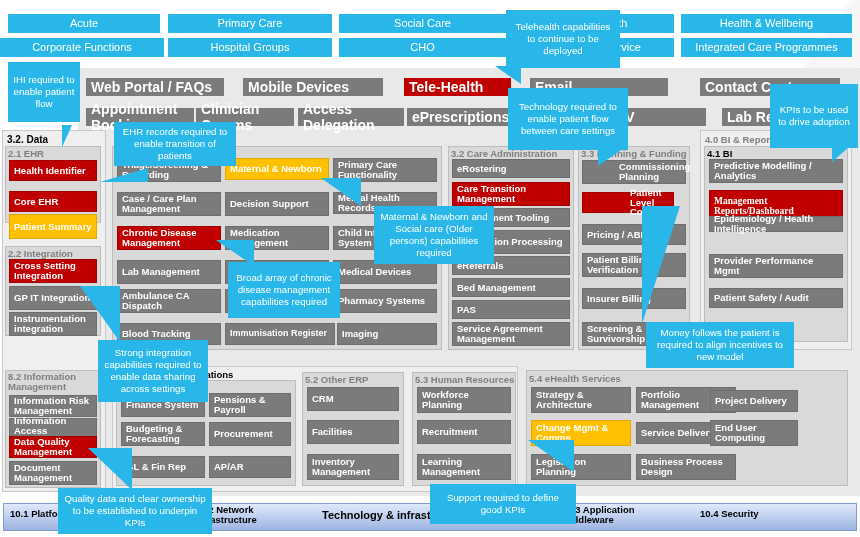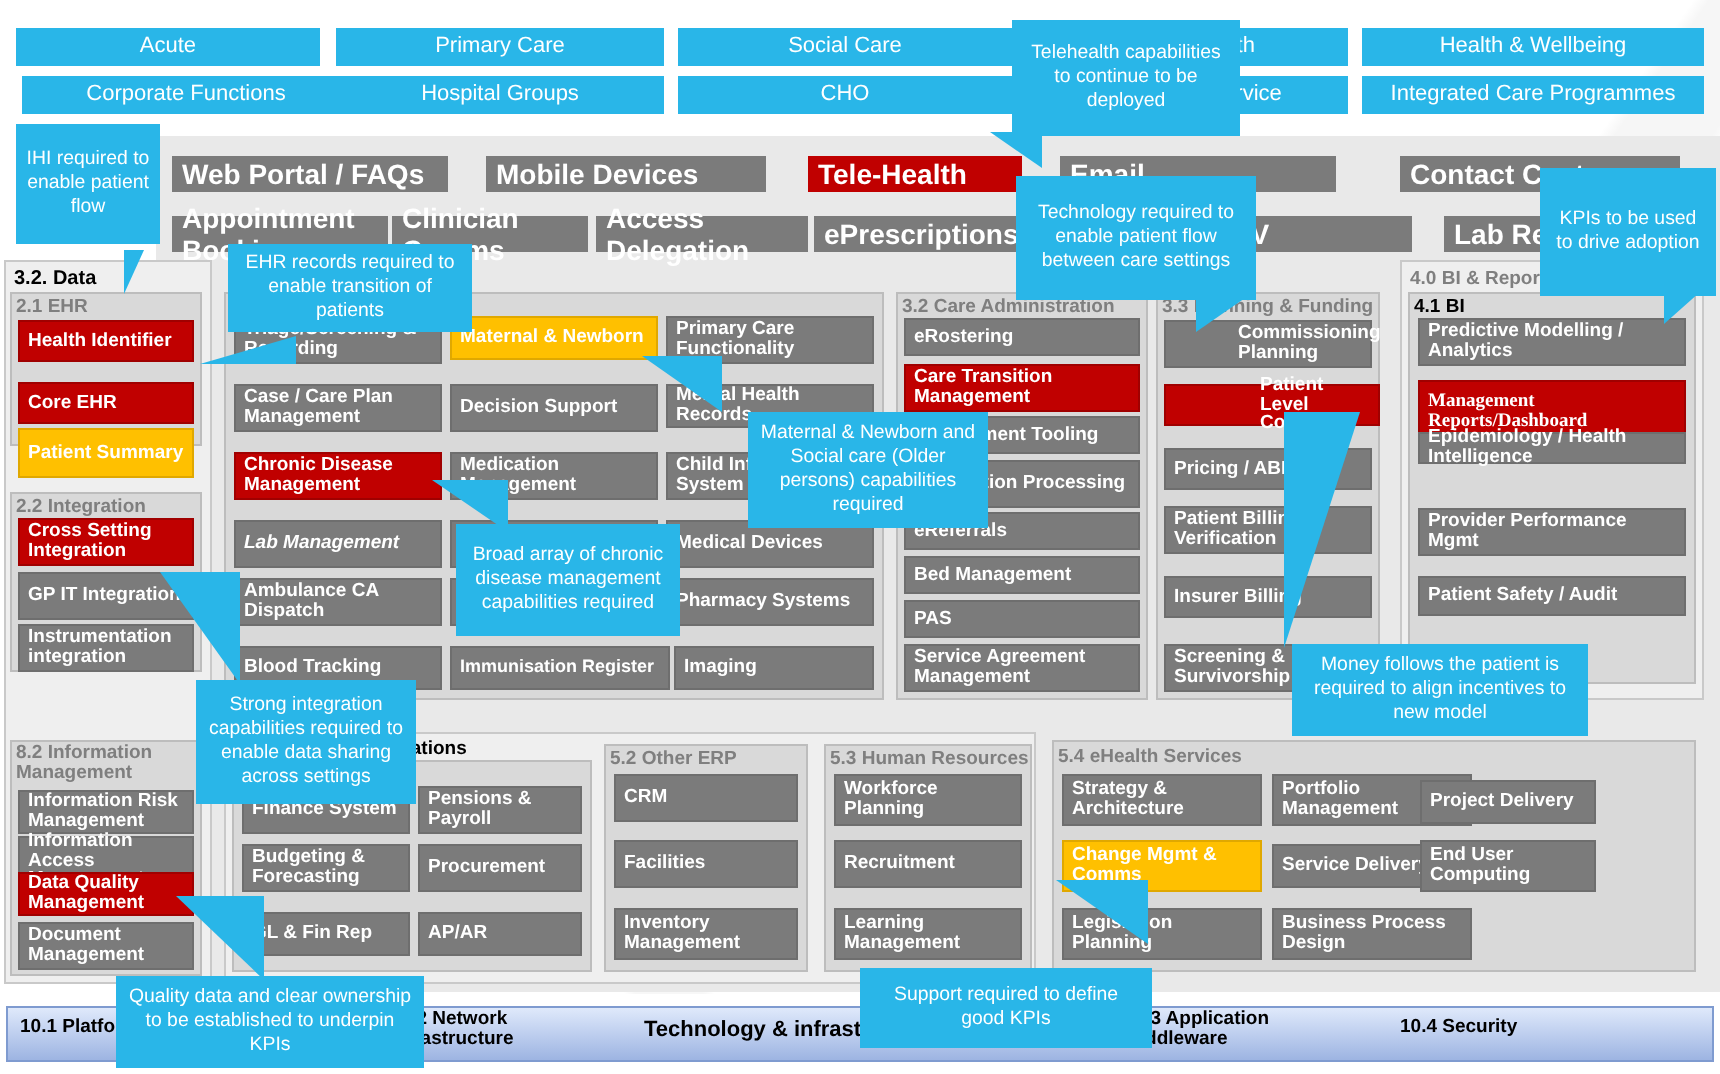--- a/index.html
+++ b/index.html
@@ -65,21 +65,21 @@
 
   <div class="hdr-row" style="top:14px;">
     <div class="hdr-cell" style="left:8px;width:152px;">Acute</div>
     <div class="hdr-cell" style="left:168px;width:164px;">Primary Care</div>
     <div class="hdr-cell" style="left:339px;width:167px;">Social Care</div>
     <div class="hdr-cell" style="left:513px;width:161px;">Mental Health</div>
     <div class="hdr-cell" style="left:681px;width:171px;">Health &amp; Wellbeing</div>
   </div>
 
   <div class="hdr-row" style="top:38px;">
-    <div class="hdr-cell" style="left:11px;width:164px;">Corporate Functions</div>
+    <div class="hdr-cell" style="left:0;width:164px;">Corporate Functions</div>
     <div class="hdr-cell" style="left:168px;width:164px;">Hospital Groups</div>
     <div class="hdr-cell" style="left:339px;width:167px;">CHO</div>
     <div class="hdr-cell" style="left:513px;width:161px;">Ambulance Service</div>
     <div class="hdr-cell" style="left:681px;width:171px;">Integrated Care Programmes</div>
   </div>
 
   <div class="body-panel"></div>
 
   <div class="chan" style="left:86px;top:78px;width:138px;">Web Portal / FAQs</div>
   <div class="chan" style="left:243px;top:78px;width:140px;">Mobile Devices</div>
@@ -114,21 +114,21 @@
   <div class="cap" style="left:9px;top:395px;width:88px;height:22px;">Information Risk Management</div>
   <div class="cap" style="left:9px;top:418px;width:88px;height:25px;">Information Access Management</div>
   <div class="cap red" style="left:9px;top:436px;width:88px;height:22px;">Data Quality Management</div>
   <div class="cap" style="left:9px;top:461px;width:88px;height:24px;">Document Management</div>
 
   <div class="group" style="left:112px;top:146px;width:330px;height:204px;"></div>
 
   <div class="cap" style="left:117px;top:158px;width:104px;height:24px;">Triage/Screening &amp; Recording</div>
   <div class="cap" style="left:117px;top:192px;width:104px;height:24px;">Case / Care Plan Management</div>
   <div class="cap red" style="left:117px;top:226px;width:104px;height:24px;">Chronic Disease Management</div>
-  <div class="cap" style="left:117px;top:260px;width:104px;height:24px;font-style:italic;">Lab Management</div>
+  <div class="cap" style="left:117px;top:260px;width:104px;height:24px;">Lab Management</div>
   <div class="cap" style="left:117px;top:289px;width:104px;height:24px;">Ambulance CA Dispatch</div>
   <div class="cap" style="left:117px;top:323px;width:104px;height:22px;">Blood Tracking</div>
 
   <div class="cap amber" style="left:225px;top:158px;width:104px;height:22px;">Maternal &amp; Newborn</div>
   <div class="cap" style="left:225px;top:192px;width:104px;height:24px;">Decision Support</div>
   <div class="cap" style="left:225px;top:226px;width:104px;height:24px;">Medication Management</div>
   <div class="cap" style="left:225px;top:260px;width:104px;height:24px;">Theatre Management</div>
   <div class="cap" style="left:225px;top:289px;width:104px;height:24px;">Emergency Dept</div>
   <div class="cap" style="left:225px;top:323px;width:110px;height:22px;font-size:9px;">Immunisation Register</div>
 
@@ -146,21 +146,21 @@
   <div class="cap" style="left:452px;top:208px;width:118px;height:19px;">Assessment Tooling</div>
   <div class="cap" style="left:452px;top:230px;width:118px;height:24px;">Application Processing</div>
   <div class="cap" style="left:452px;top:256px;width:118px;height:19px;">eReferrals</div>
   <div class="cap" style="left:452px;top:278px;width:118px;height:19px;">Bed Management</div>
   <div class="cap" style="left:452px;top:300px;width:118px;height:19px;">PAS</div>
   <div class="cap" style="left:452px;top:322px;width:118px;height:24px;">Service Agreement Management</div>
 
   <div class="group" style="left:578px;top:146px;width:112px;height:204px;"></div>
   <div class="group-title" style="left:581px;top:148px;">3.3 Planning &amp; Funding</div>
   <div class="cap" style="left:582px;top:160px;width:104px;height:24px;padding-left:36px;">Commissioning Planning</div>
-  <div class="cap red" style="left:582px;top:192px;width:108px;height:21px;padding-left:47px;">Patient Level Costing</div>
+  <div class="cap red" style="left:582px;top:192px;width:92px;height:21px;padding-left:47px;">Patient Level Costing</div>
   <div class="cap" style="left:582px;top:224px;width:104px;height:21px;">Pricing / ABF</div>
   <div class="cap" style="left:582px;top:253px;width:104px;height:24px;">Patient Billing &amp; Verification</div>
   <div class="cap" style="left:582px;top:288px;width:104px;height:21px;">Insurer Billing</div>
   <div class="cap" style="left:582px;top:322px;width:104px;height:24px;">Screening &amp; Survivorship</div>
 
   <div class="panel-outer" style="left:700px;top:130px;width:152px;height:220px;"></div>
   <div class="group-title" style="left:705px;top:134px;">4.0 BI &amp; Reporting</div>
   <div class="group" style="left:704px;top:146px;width:144px;height:196px;"></div>
   <div class="group-title dark" style="left:707px;top:148px;">4.1 BI</div>
   <div class="cap" style="left:709px;top:159px;width:134px;height:24px;">Predictive Modelling / Analytics</div>

